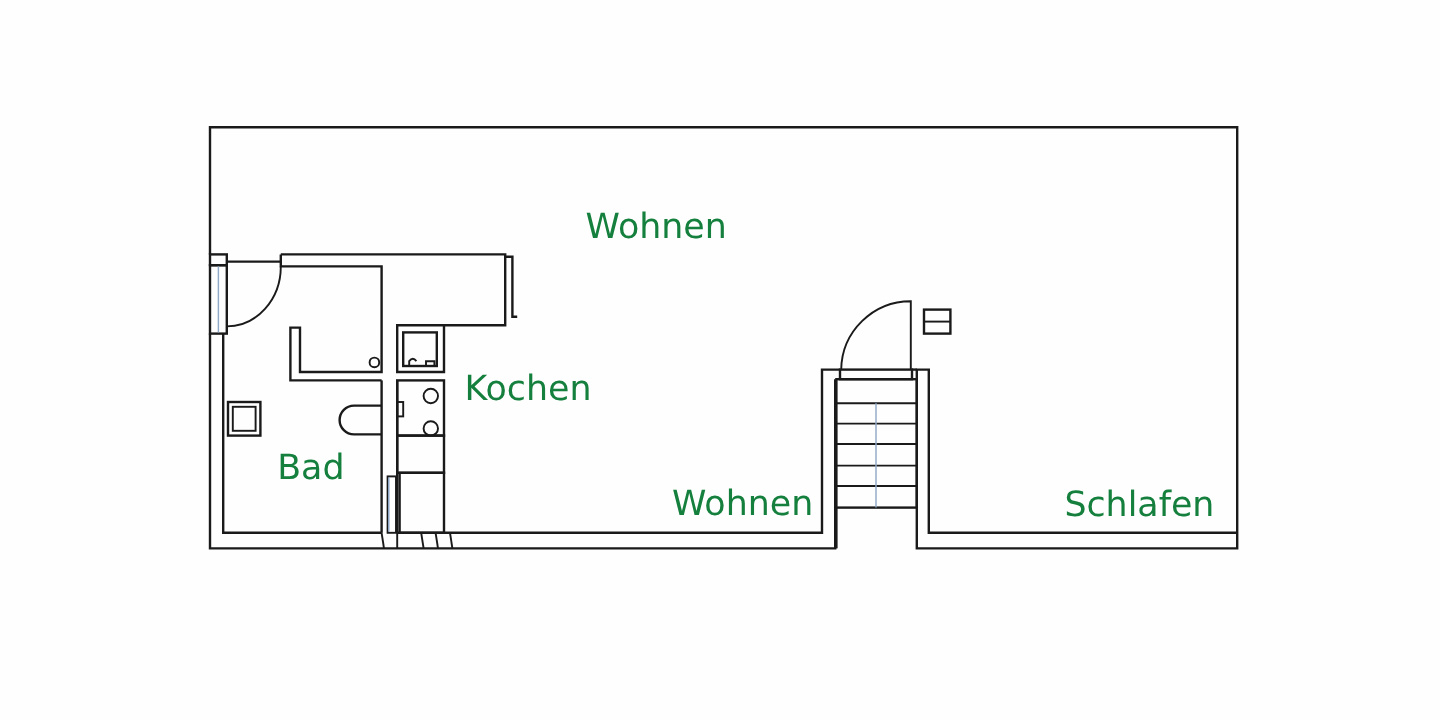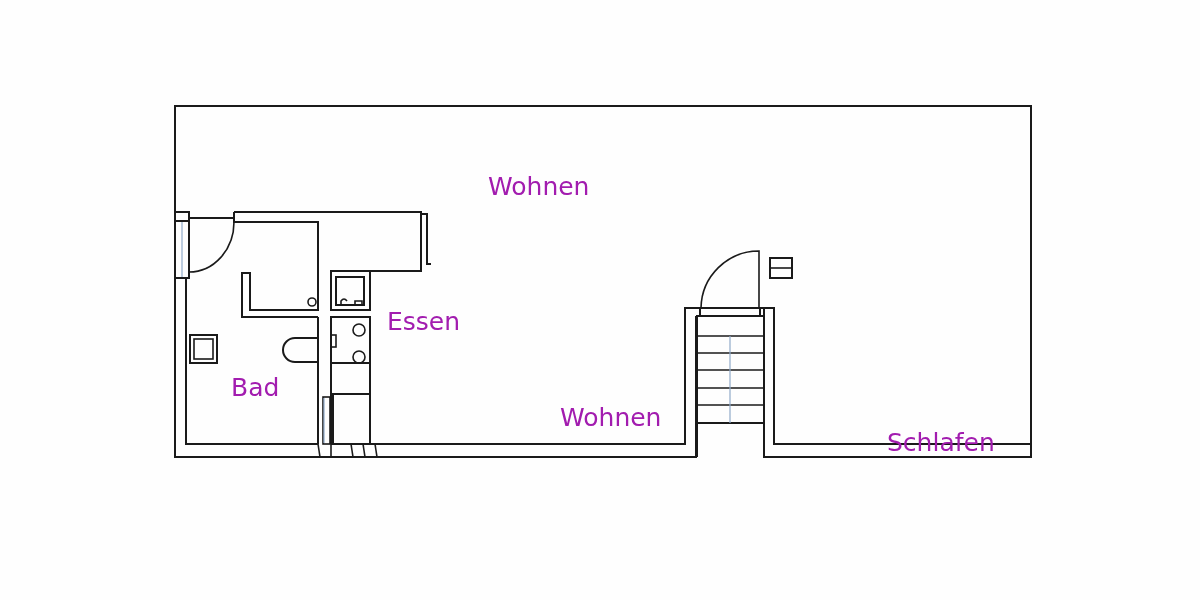--- a/index.html
+++ b/index.html
@@ -1,21 +1,21 @@
 <!DOCTYPE html>
 <html><head>
   <meta charset="utf-8">
   <style>
     html, body { margin: 0; padding: 0; background: #fefefe; }
     body { width: 1200px; height: 600px; position: relative; overflow: hidden; font-family: "DejaVu Sans", sans-serif; }
     #plan { position: absolute; left: 0; top: 0; }
     .w { fill: none; stroke: #1a1a1a; stroke-width: 2; stroke-linejoin: miter; }
     .t { fill: none; stroke: #1a1a1a; stroke-width: 1.6; }
     .bl { fill: none; stroke: #8fa9c8; stroke-width: 1.2; }
-    .room-label { position: absolute; font-family: "DejaVu Sans", sans-serif; font-size: 25px; color: #a21caf; white-space: nowrap; line-height: 1; }
+    .room-label { position: absolute; font-family: "DejaVu Sans", sans-serif; font-size: 29px; color: #15803d; white-space: nowrap; line-height: 1; }
   </style>
 </head>
 <body>
 
 <svg id="plan" width="1200" height="600" viewBox="0 0 1200 600">
 
   <g>
 
     <path class="w" d="M175 212 L175 106 L1031 106 L1031 457 L764 457 L764 308 L774 308 L774 444 L1031 444"></path>
 
@@ -96,16 +96,16 @@
 
   <path class="t" d="M701 308 A58 58 0 0 1 759 251 L759 308"></path>
 
   <g>
     <rect class="w" x="770" y="258" width="22" height="20"></rect>
     <line class="t" x1="770" y1="268" x2="792" y2="268"></line>
   </g>
 </svg>
 
 <div class="room-label" style="left:488px; top:174px;">Wohnen</div>
-<div class="room-label" style="left:387px; top:309px;">Essen</div>
+<div class="room-label" style="left:387px; top:309px;">Kochen</div>
 <div class="room-label" style="left:231px; top:375px;">Bad</div>
 <div class="room-label" style="left:560px; top:405px;">Wohnen</div>
-<div class="room-label" style="left:887px; top:406px;margin-top:24px;">Schlafen</div>
+<div class="room-label" style="left:887px; top:406px;">Schlafen</div>
 
 </body></html>

